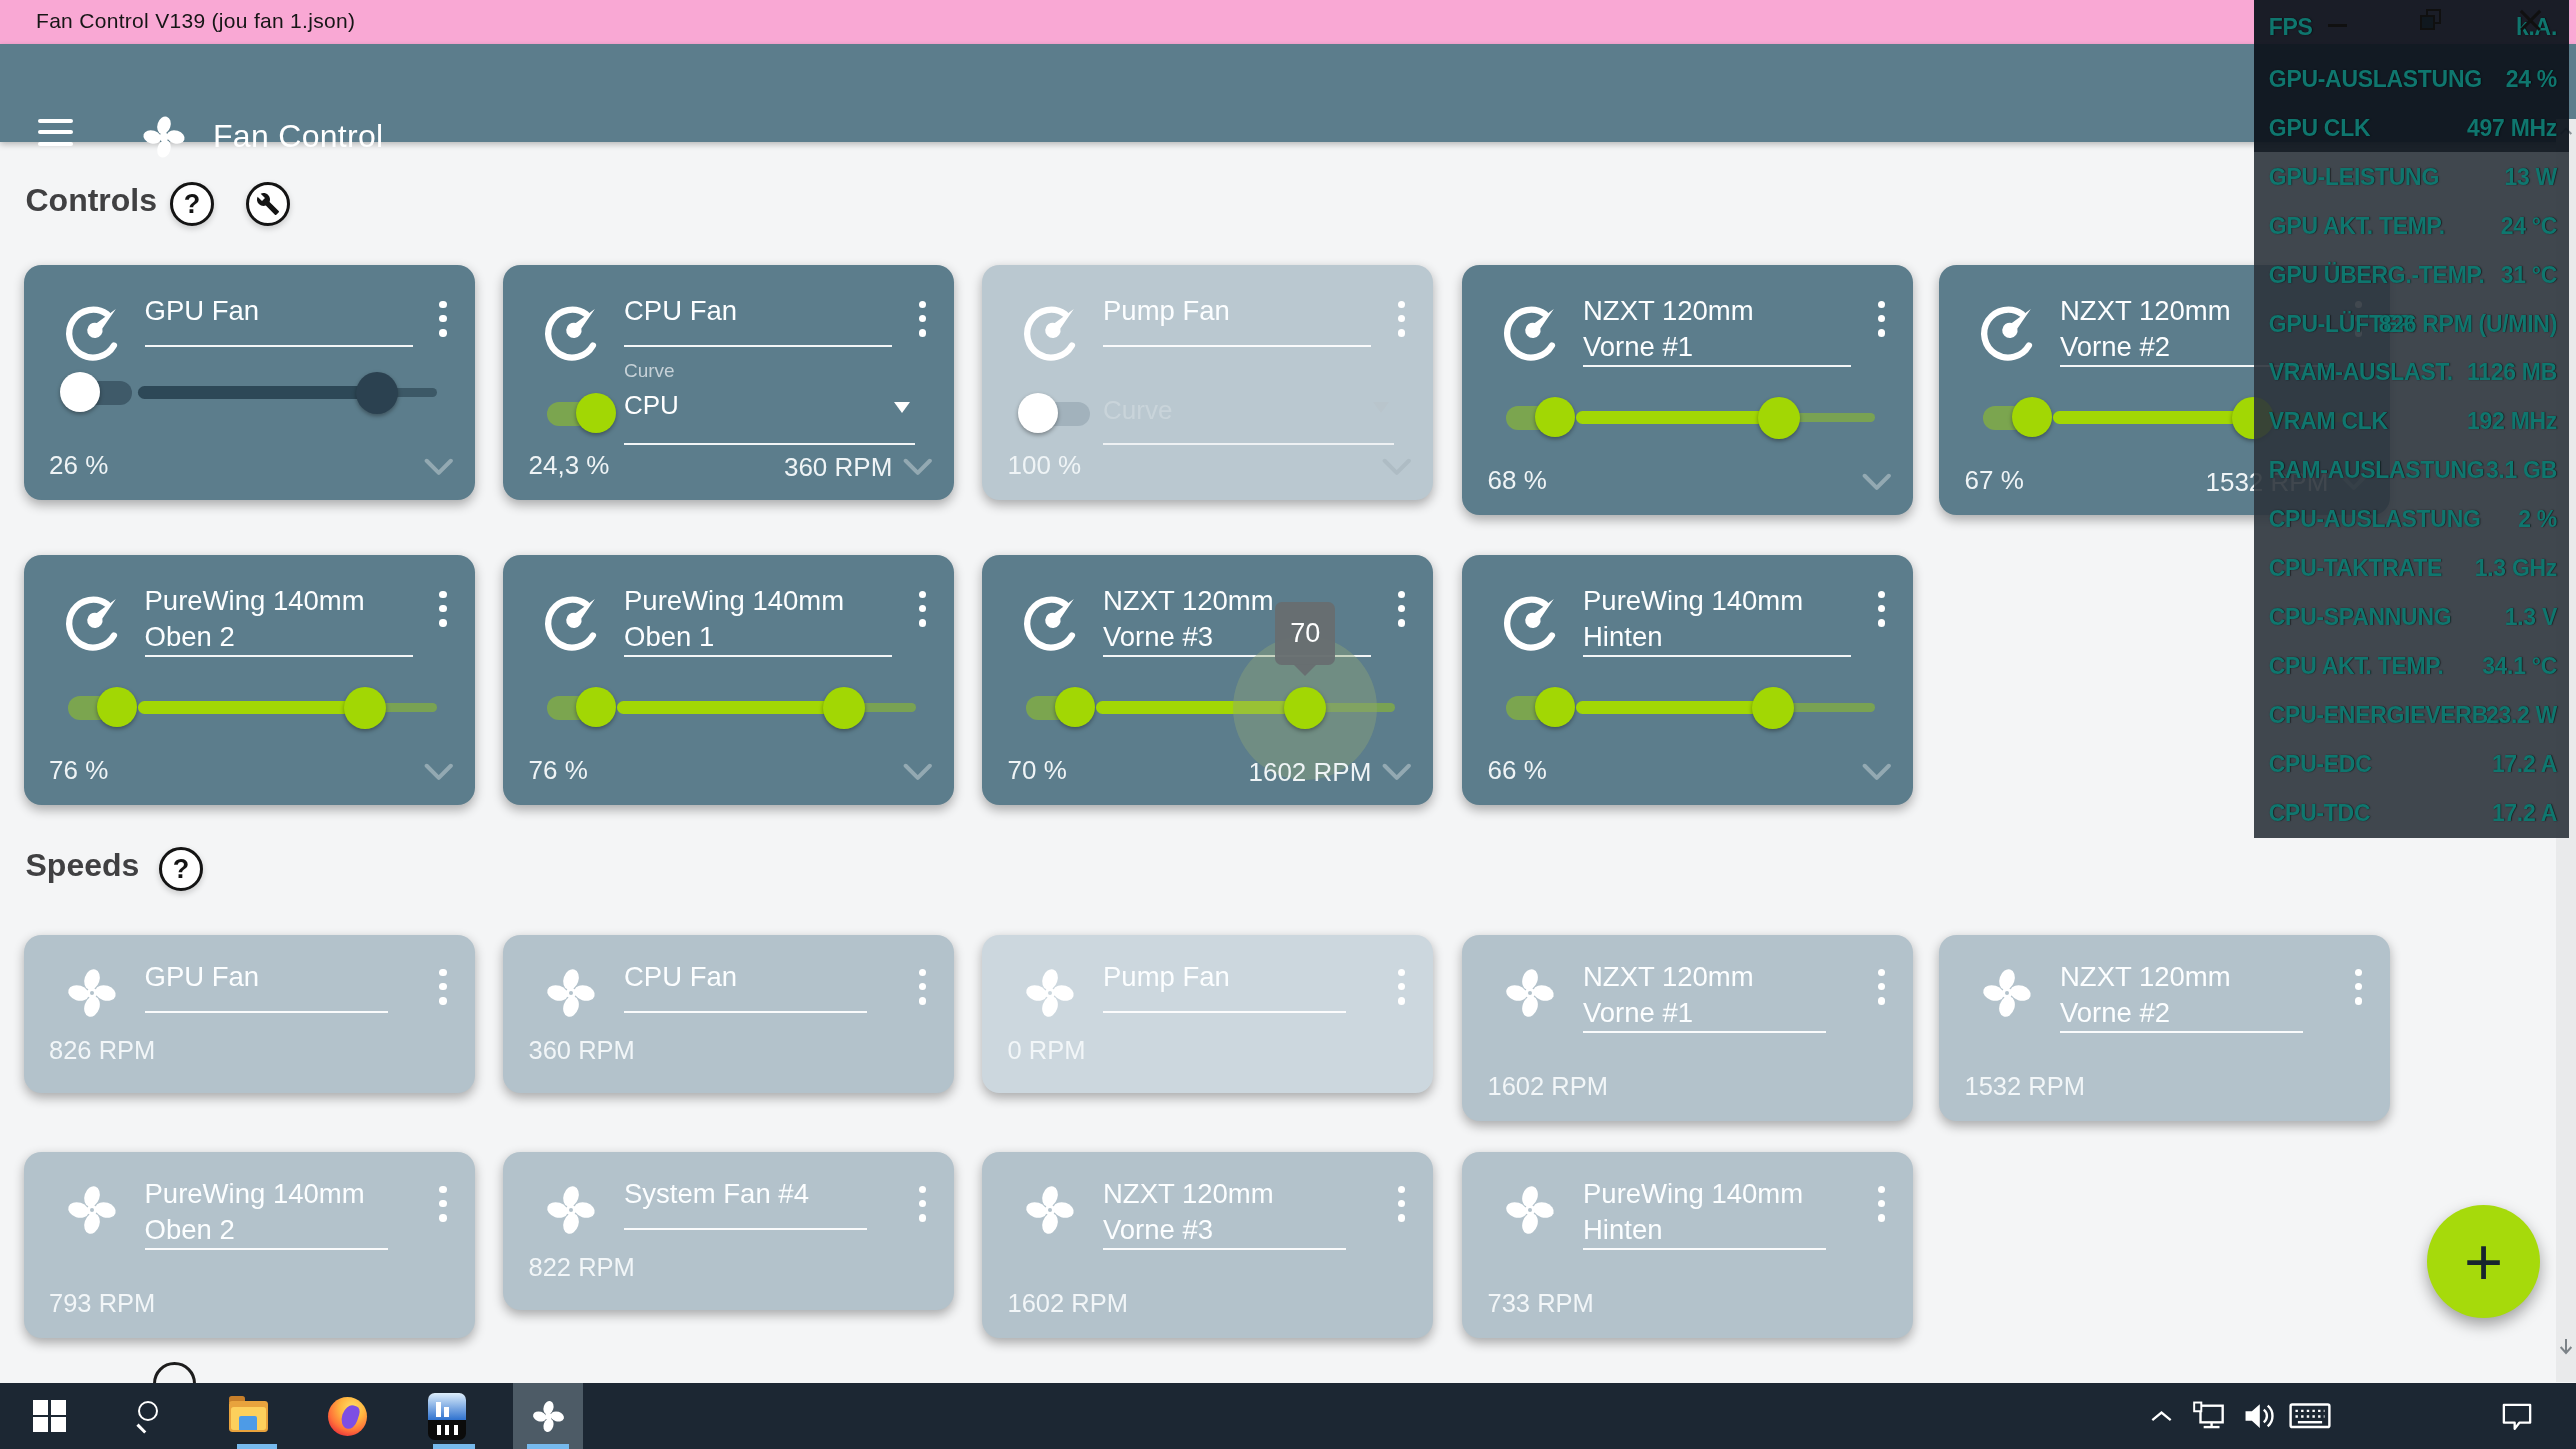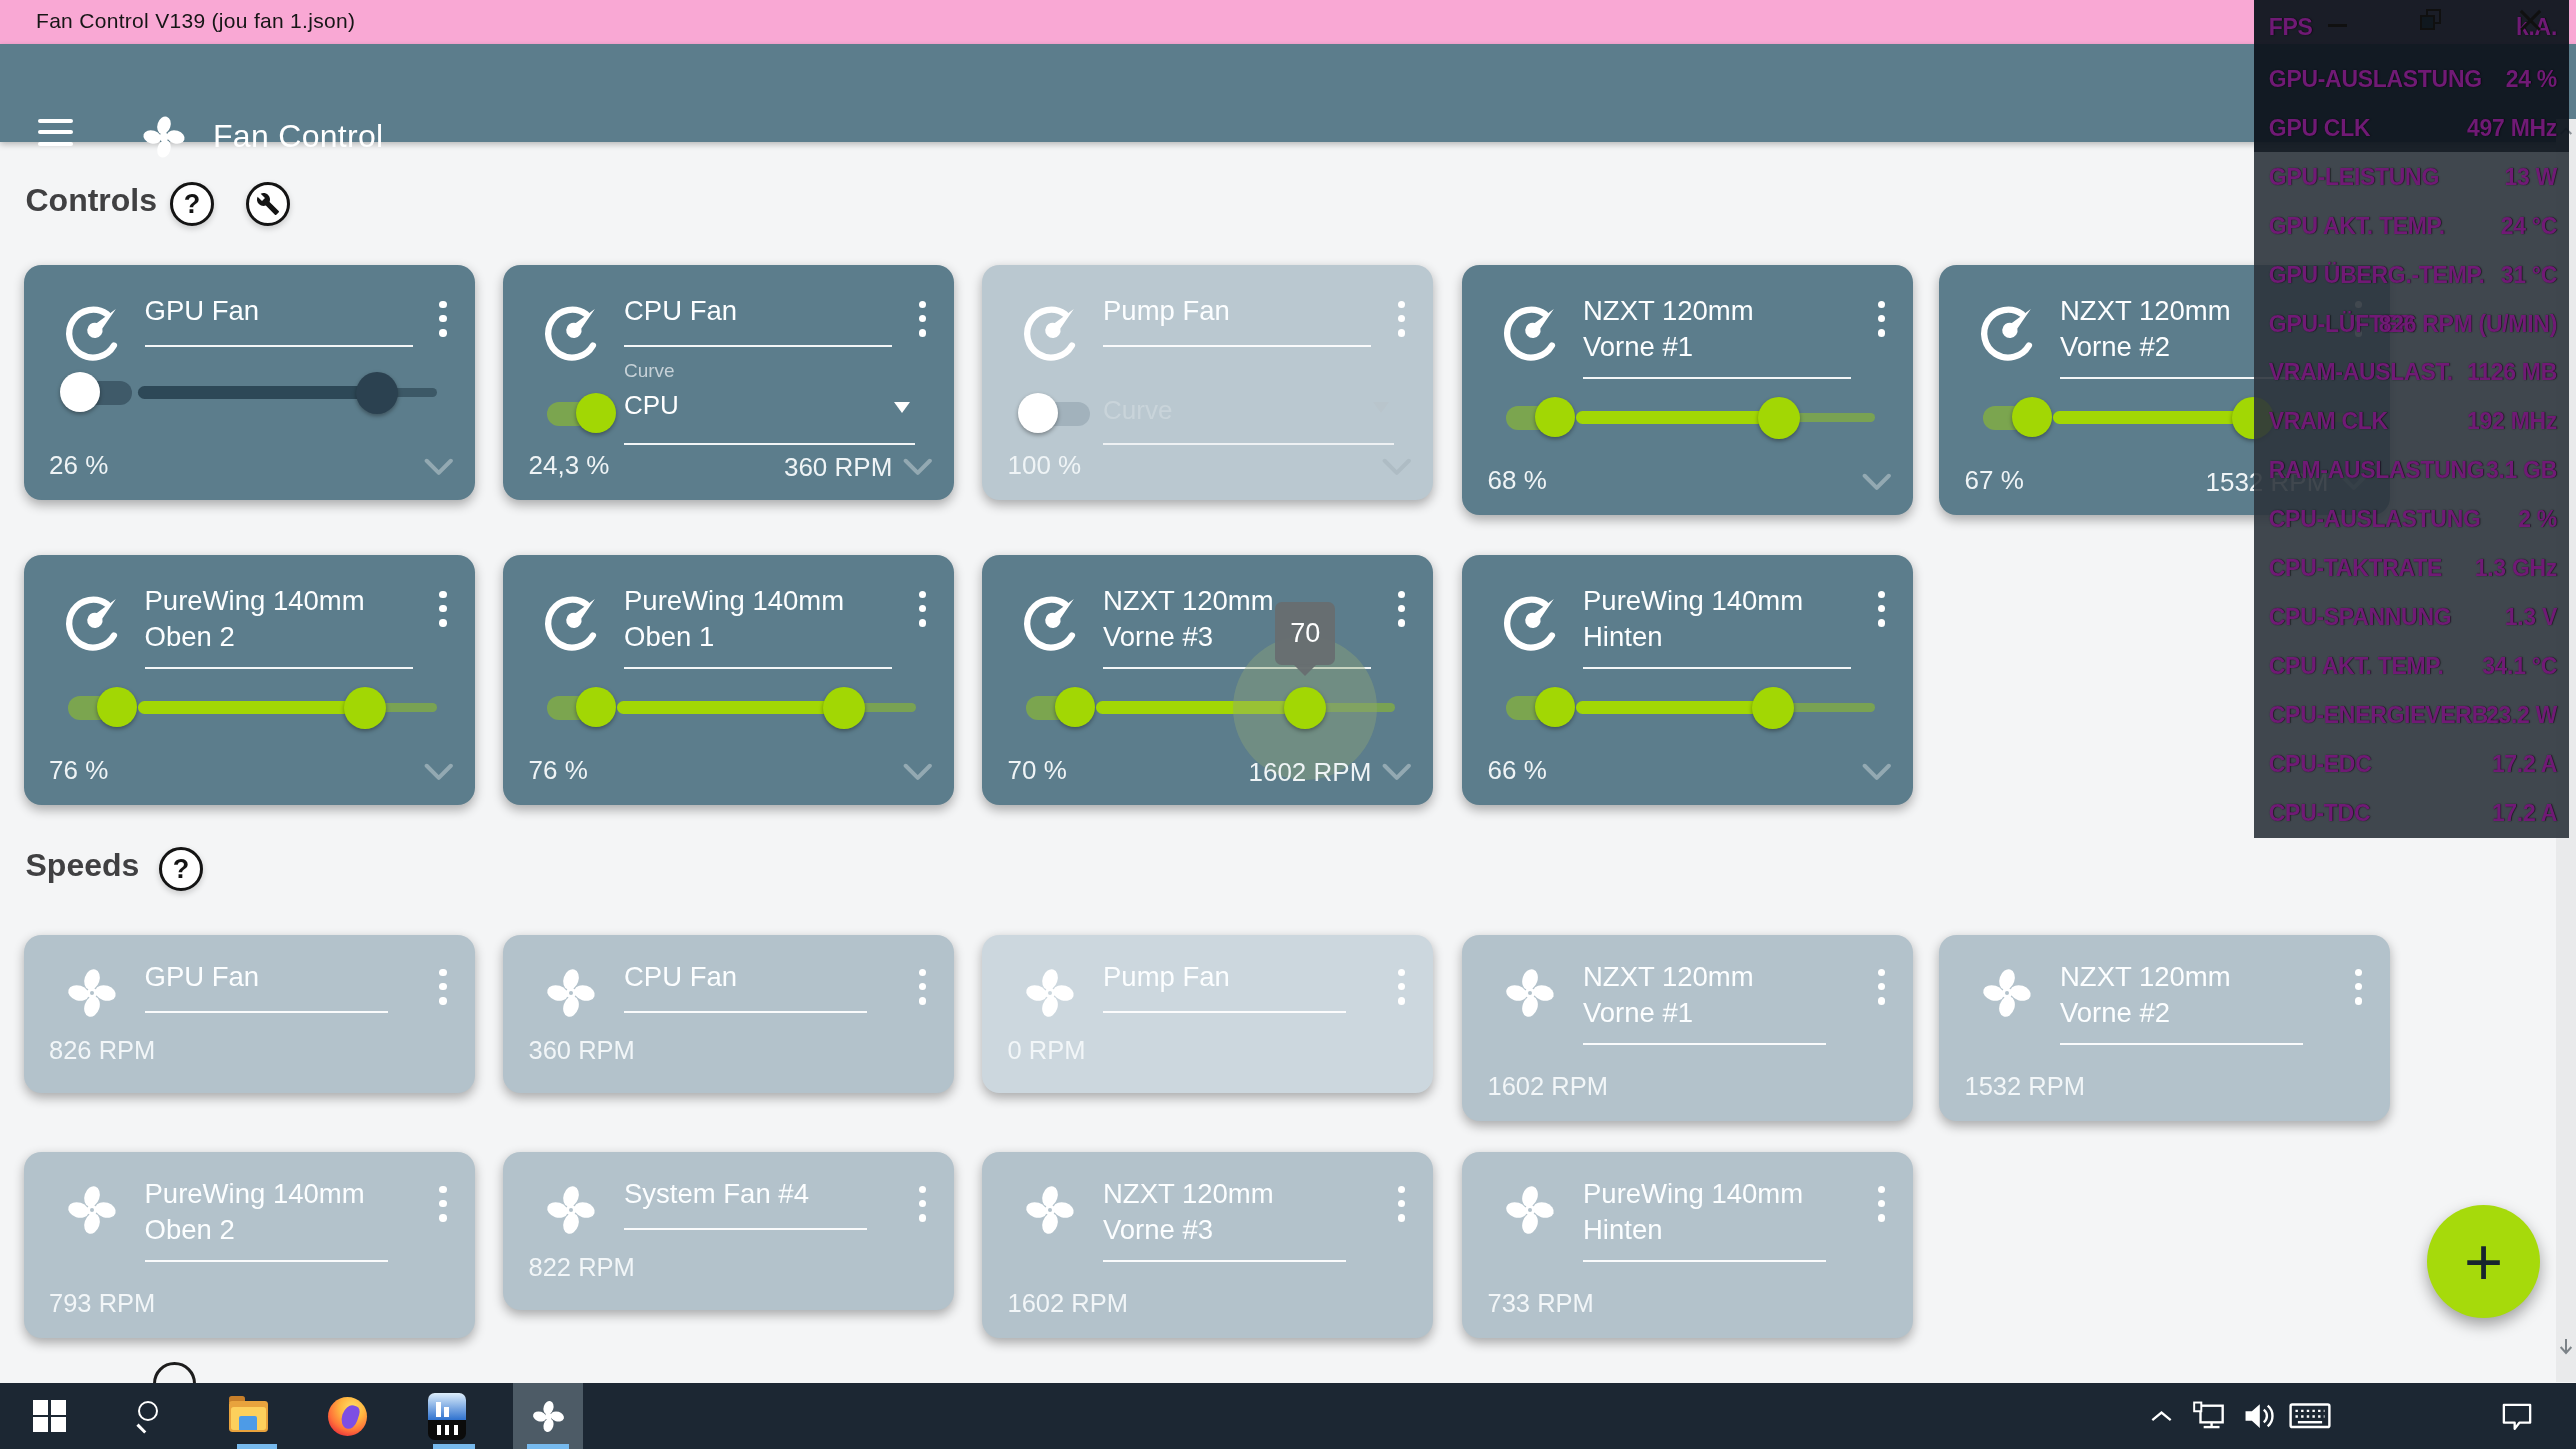--- a/index.html
+++ b/index.html
@@ -34,21 +34,21 @@
   .ctl.two{height:250px}
   .ctl.disabled{background:#bac8d0}
   .spd{background:#b3c2cb;height:158px}
   .spd.two{height:186px}
   .spd.disabled{background:#ccd7de}
 
   .gauge{position:absolute;left:36px;top:34px;width:66px;height:66px}
   .fanic{position:absolute;left:38px;top:25.5px;width:60px;height:60px}
   .spd .fanic{top:28px}
 
-  .ttl{position:absolute;left:121px;top:28px;width:268px;border-bottom:2px solid rgba(255,255,255,.93);padding-bottom:12px;color:#fcfeff}
+  .ttl{position:absolute;left:121px;top:28px;width:268px;border-bottom:2px solid rgba(255,255,255,.93);color:#fcfeff}
   .spd .ttl{top:24px;width:243px}
   .ttl .l1,.ttl .l2{font-size:27.5px;line-height:36px;white-space:nowrap}
   .one .ttl{padding-bottom:16px}
 
   .kebab{position:absolute;right:23px;top:36px;width:17.4px;cursor:pointer}
   .kebab i{display:block;width:7.4px;height:7.4px;border-radius:50%;background:#fff;margin:0 auto 6.7px auto}
   .spd .kebab{top:34px}
 
   
   .toggle{position:absolute;left:35px;width:81px;height:43px;cursor:pointer}
@@ -97,21 +97,21 @@
   .pct{font-size:26px;color:#eff4f6}
   .rpmwrap{display:flex;align-items:center;gap:10.7px}
   .rpm{font-size:26px;color:#eff4f6}
   .chev{width:29.5px;height:19px;cursor:pointer}
 
   .rpm-big{position:absolute;left:25.5px;bottom:28px;font-size:25.5px;color:#f2f6f8}
   .spd.two .rpm-big{bottom:20px}
 
   
   .overlay{position:absolute;left:2254px;top:0;width:315px;height:704px;z-index:50;
-           font-weight:700;font-size:23px;letter-spacing:-0.3px;color:#701a75;text-shadow:0.7px 0.7px 1.3px rgba(0,0,0,.7)}
+           font-weight:700;font-size:23px;letter-spacing:-0.3px;color:#0f766e;text-shadow:0.7px 0.7px 1.3px rgba(0,0,0,.7)}
   .ov-b1{position:absolute;left:0;top:0;right:0;height:152px;background:rgba(14,21,29,.95)}
   .ov-b2{position:absolute;left:0;top:152px;right:0;height:686px;background:rgba(44,52,60,.90)}
   .ov-row{position:absolute;left:0;right:0;height:49px}
   .ov-row .lb{position:absolute;left:14.8px;top:50%;transform:translateY(-50%);white-space:nowrap}
   .ov-row .vl{position:absolute;right:12px;top:50%;transform:translateY(-50%);white-space:nowrap}
 
   
   .capbtns{position:absolute;top:0;z-index:60}
   .cap-min{position:absolute;left:2328px;top:24px;width:19px;height:2.7px;background:#101010}
   .cap-res{position:absolute;left:2420px;top:9.4px;width:23px;height:23px}

